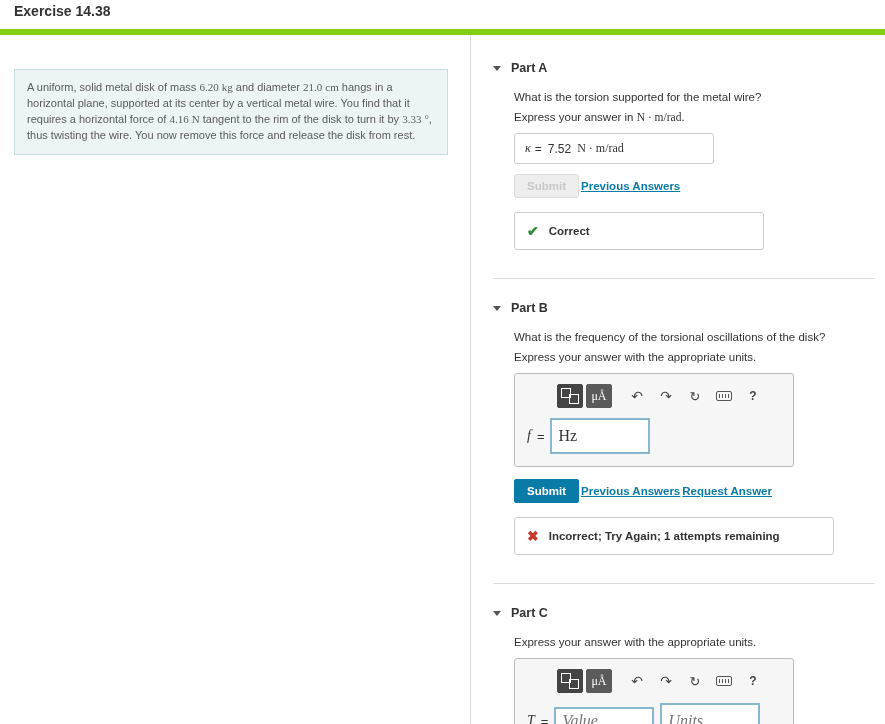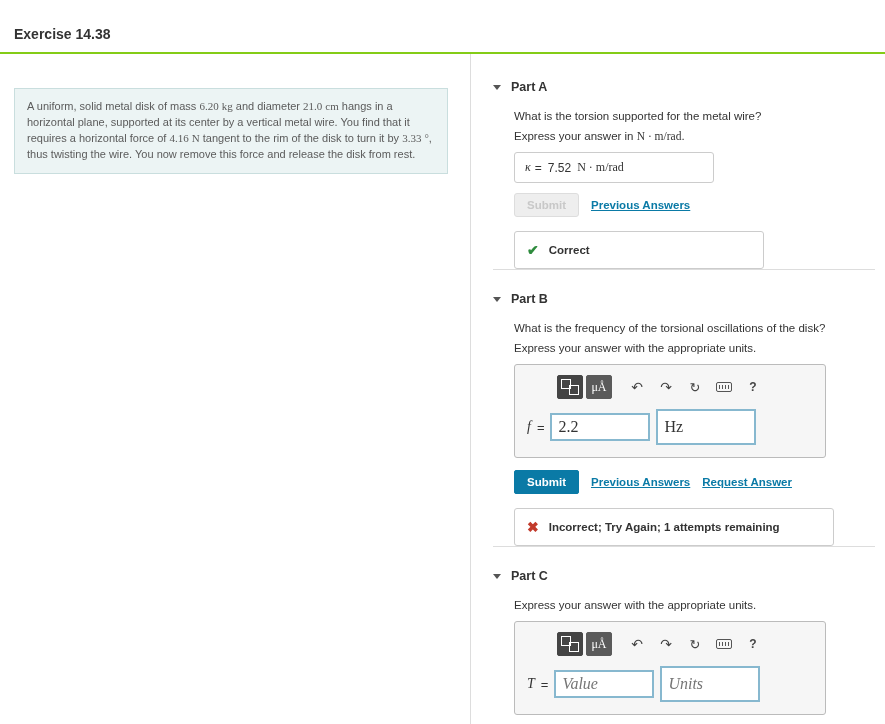--- a/index.html
+++ b/index.html
@@ -5,22 +5,22 @@
   * { box-sizing: border-box; }
   body {
     margin: 0;
     font-family: "Helvetica Neue", Helvetica, Arial, sans-serif;
     font-size: 12px;
     color: #333;
     background: #fff;
     width: 885px;
   }
   .header {
-    padding: 26px 14px 10px 14px;
-    border-bottom: 2px solid #84cc16;
+    padding: 3px 14px 10px 14px;
+    border-bottom: 6px solid #84cc16;
   }
   .header h1 {
     font-size: 14px;
     font-weight: bold;
     margin: 0;
     color: #333;
   }
   .layout {
     display: flex;
     width: 100%;
@@ -38,20 +38,21 @@
     background: #ecf4f4;
     border: 1px solid #c9dede;
     padding: 10px 12px;
     font-size: 11px;
     line-height: 1.45;
     color: #5b5b5b;
   }
   .problem-box .num { font-family: Georgia, 'Times New Roman', serif; }
   .problem-box .unit { font-family: Liberation Serif, serif; }
   .part {
+    margin-bottom: 28px;
   }
   .part-header {
     display: flex;
     align-items: center;
     margin-bottom: 16px;
   }
   .part-caret {
     width: 0; height: 0;
     border-left: 4px solid transparent;
     border-right: 4px solid transparent;
@@ -78,21 +79,21 @@
     width: 200px;
     font-size: 12px;
     display: flex;
     align-items: center;
     gap: 4px;
     margin-bottom: 10px;
   }
   .answer-box-a .kappa { font-style: italic; font-family: Georgia, serif;}
   .answer-box-a .val { margin-left:2px; }
   .answer-box-a .unit { font-family: Georgia,'Times New Roman', serif; margin-left: 2px;}
-  .btn-row { display: flex; align-items: center; gap: 12px; margin-bottom: 14px;}
+  .btn-row { display: flex; align-items: center; gap: 2px; margin-bottom: 14px;}
   .btn-disabled {
     background: #eee;
     border: 1px solid #ddd;
     color: #c8c8c8;
     padding: 5px 12px;
     border-radius: 3px;
     font-size: 11.5px;
     font-weight: bold;
     cursor: default;
   }
@@ -132,21 +133,21 @@
   .xmark {
     color: #c23a2b;
     font-weight: bold;
     font-size: 14px;
   }
   .feedback-text { font-weight: bold; color: #333; font-size:11.5px;}
   
   .input-panel {
     border: 1px solid #bbb;
     border-radius: 3px;
-    width: 312px;
+    width: 280px;
     background: #f6f6f6;
     padding: 10px 12px 12px 12px;
     margin-bottom: 12px;
   }
   .toolbar {
     display: flex;
     align-items: center;
     gap: 3px;
     margin-bottom: 10px;
     margin-left: 30px;
@@ -302,21 +303,20 @@
             <span class="tb-btn none icon-redo"></span>
             <span class="tb-btn none icon-reset"></span>
             <span class="tb-btn none">
                 <span class="icon-kb"></span>
               </span>
             <span class="tb-btn none icon-help"></span>
           </div>
           <div class="value-row">
             <span class="var-label">f</span>
             <span class="eq">=</span>
-            <input class="val-input" value="2.2" style="">
             <input class="unit-input" value="Hz" style="">
           </div>
         </div>
 
         <div class="btn-row">
           <button class="btn-submit">Submit</button>
           <a class="link">Previous Answers</a>
           <a class="link">Request Answer</a>
         </div>
         <div class="feedback wide">

